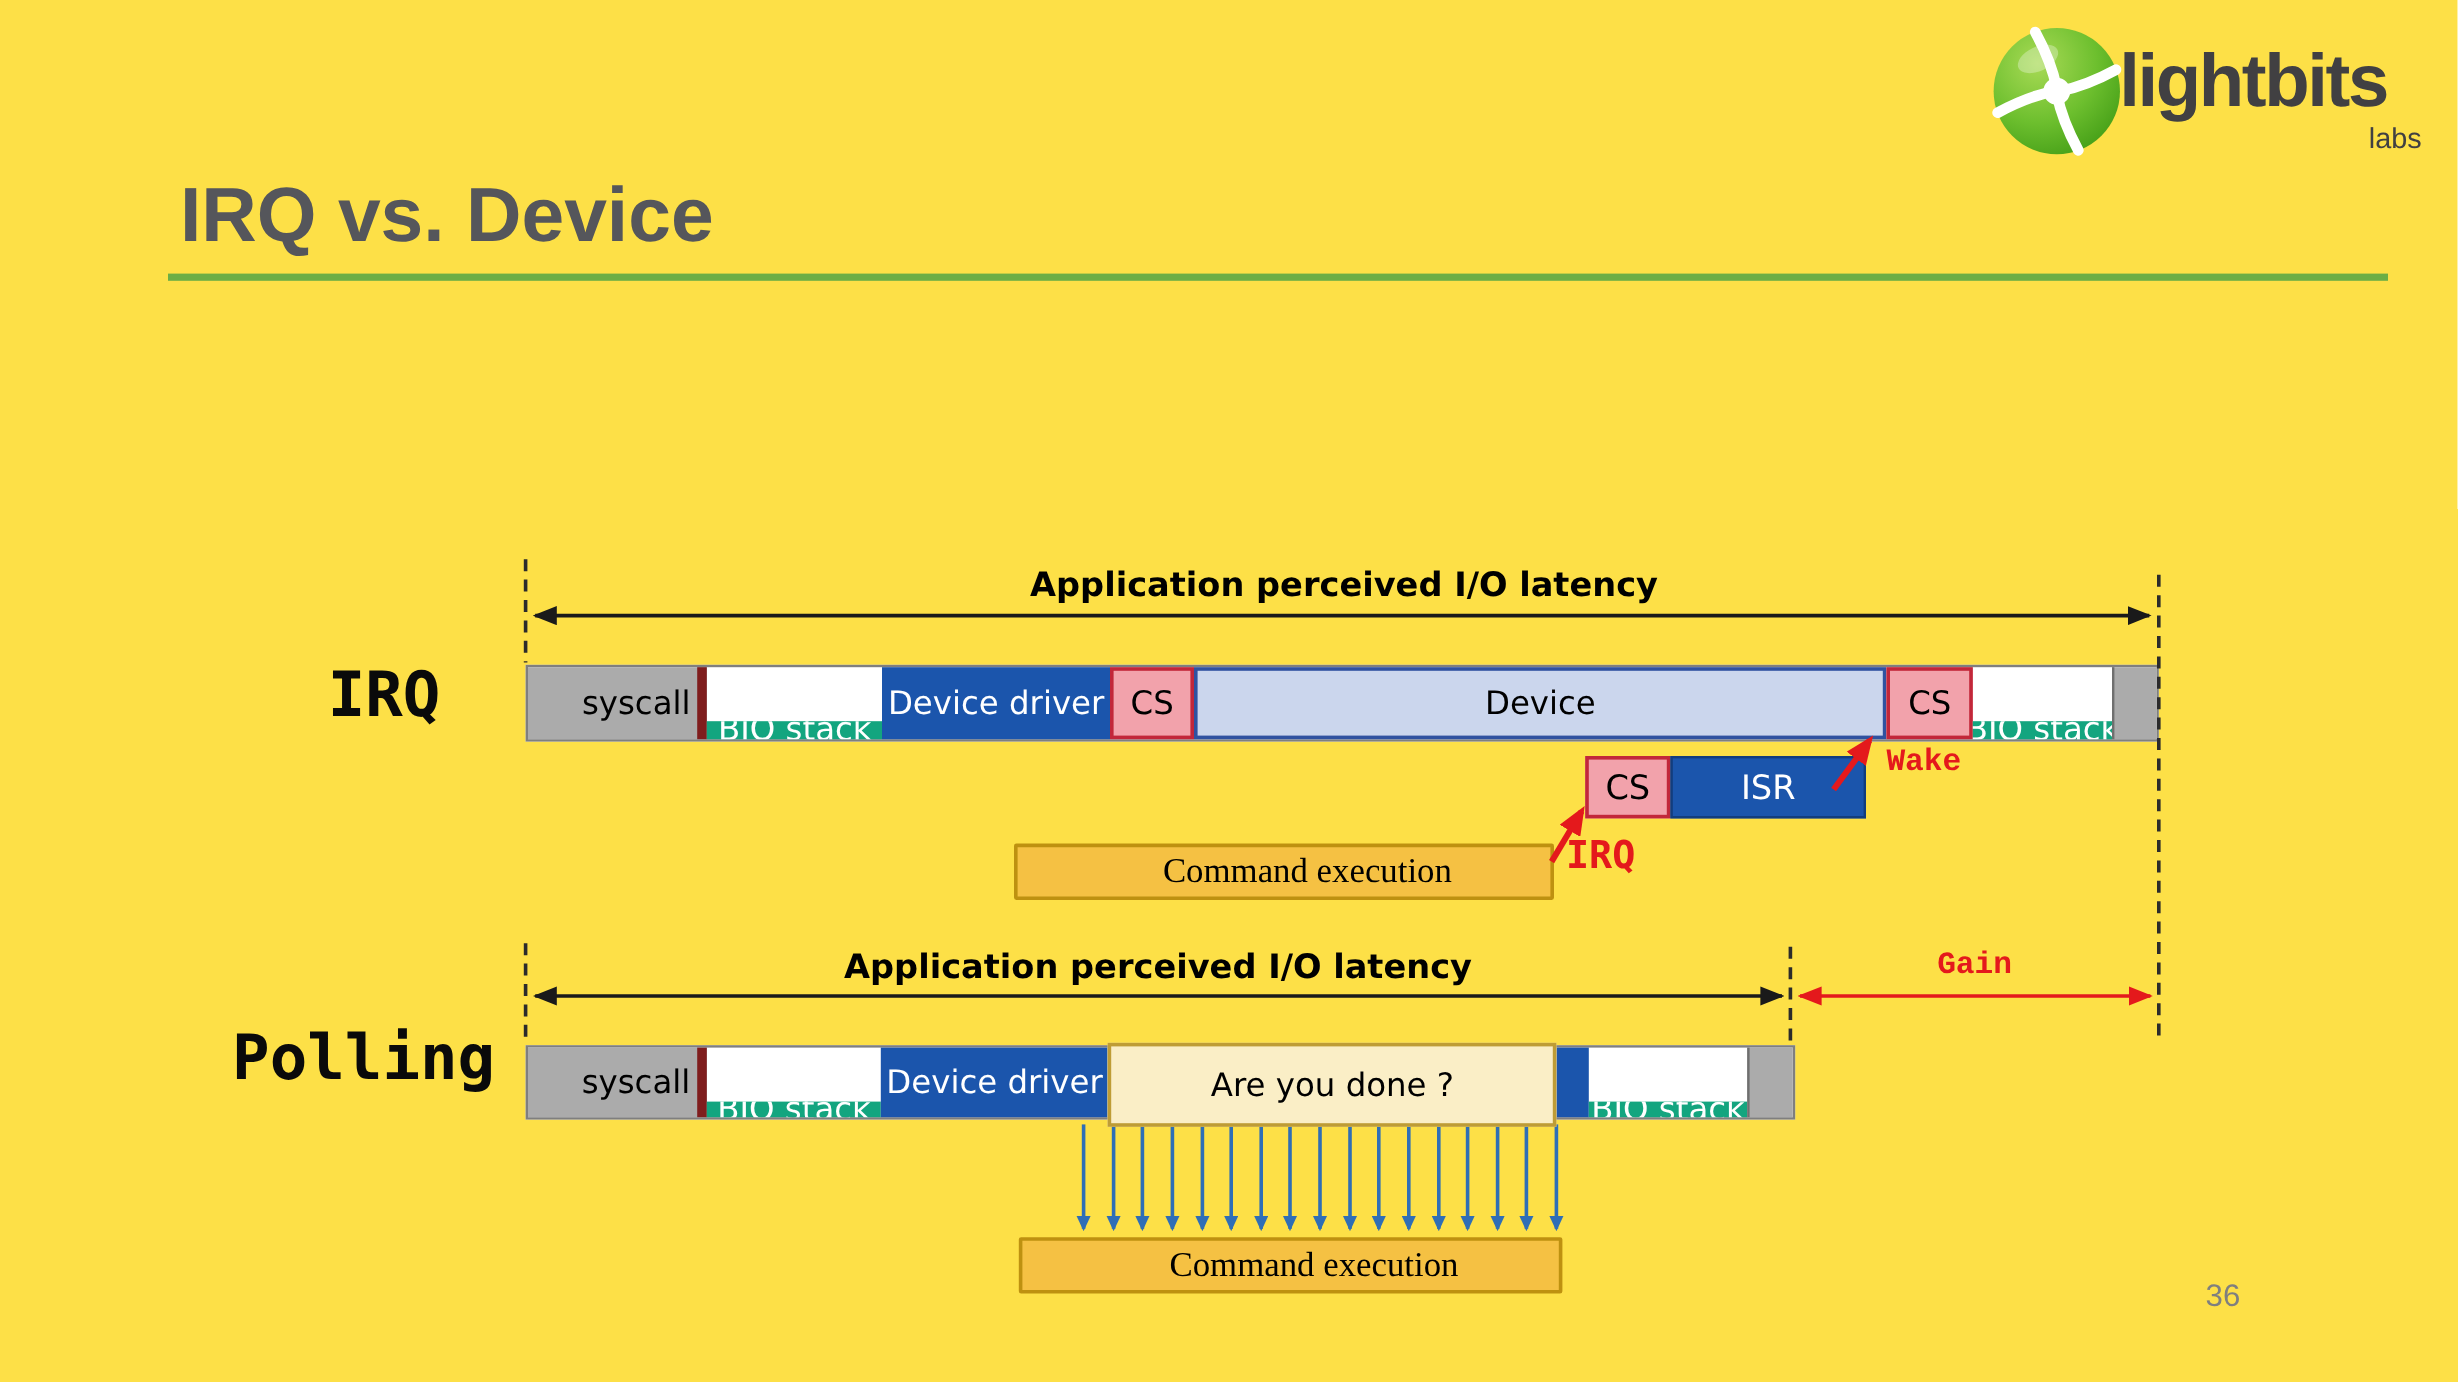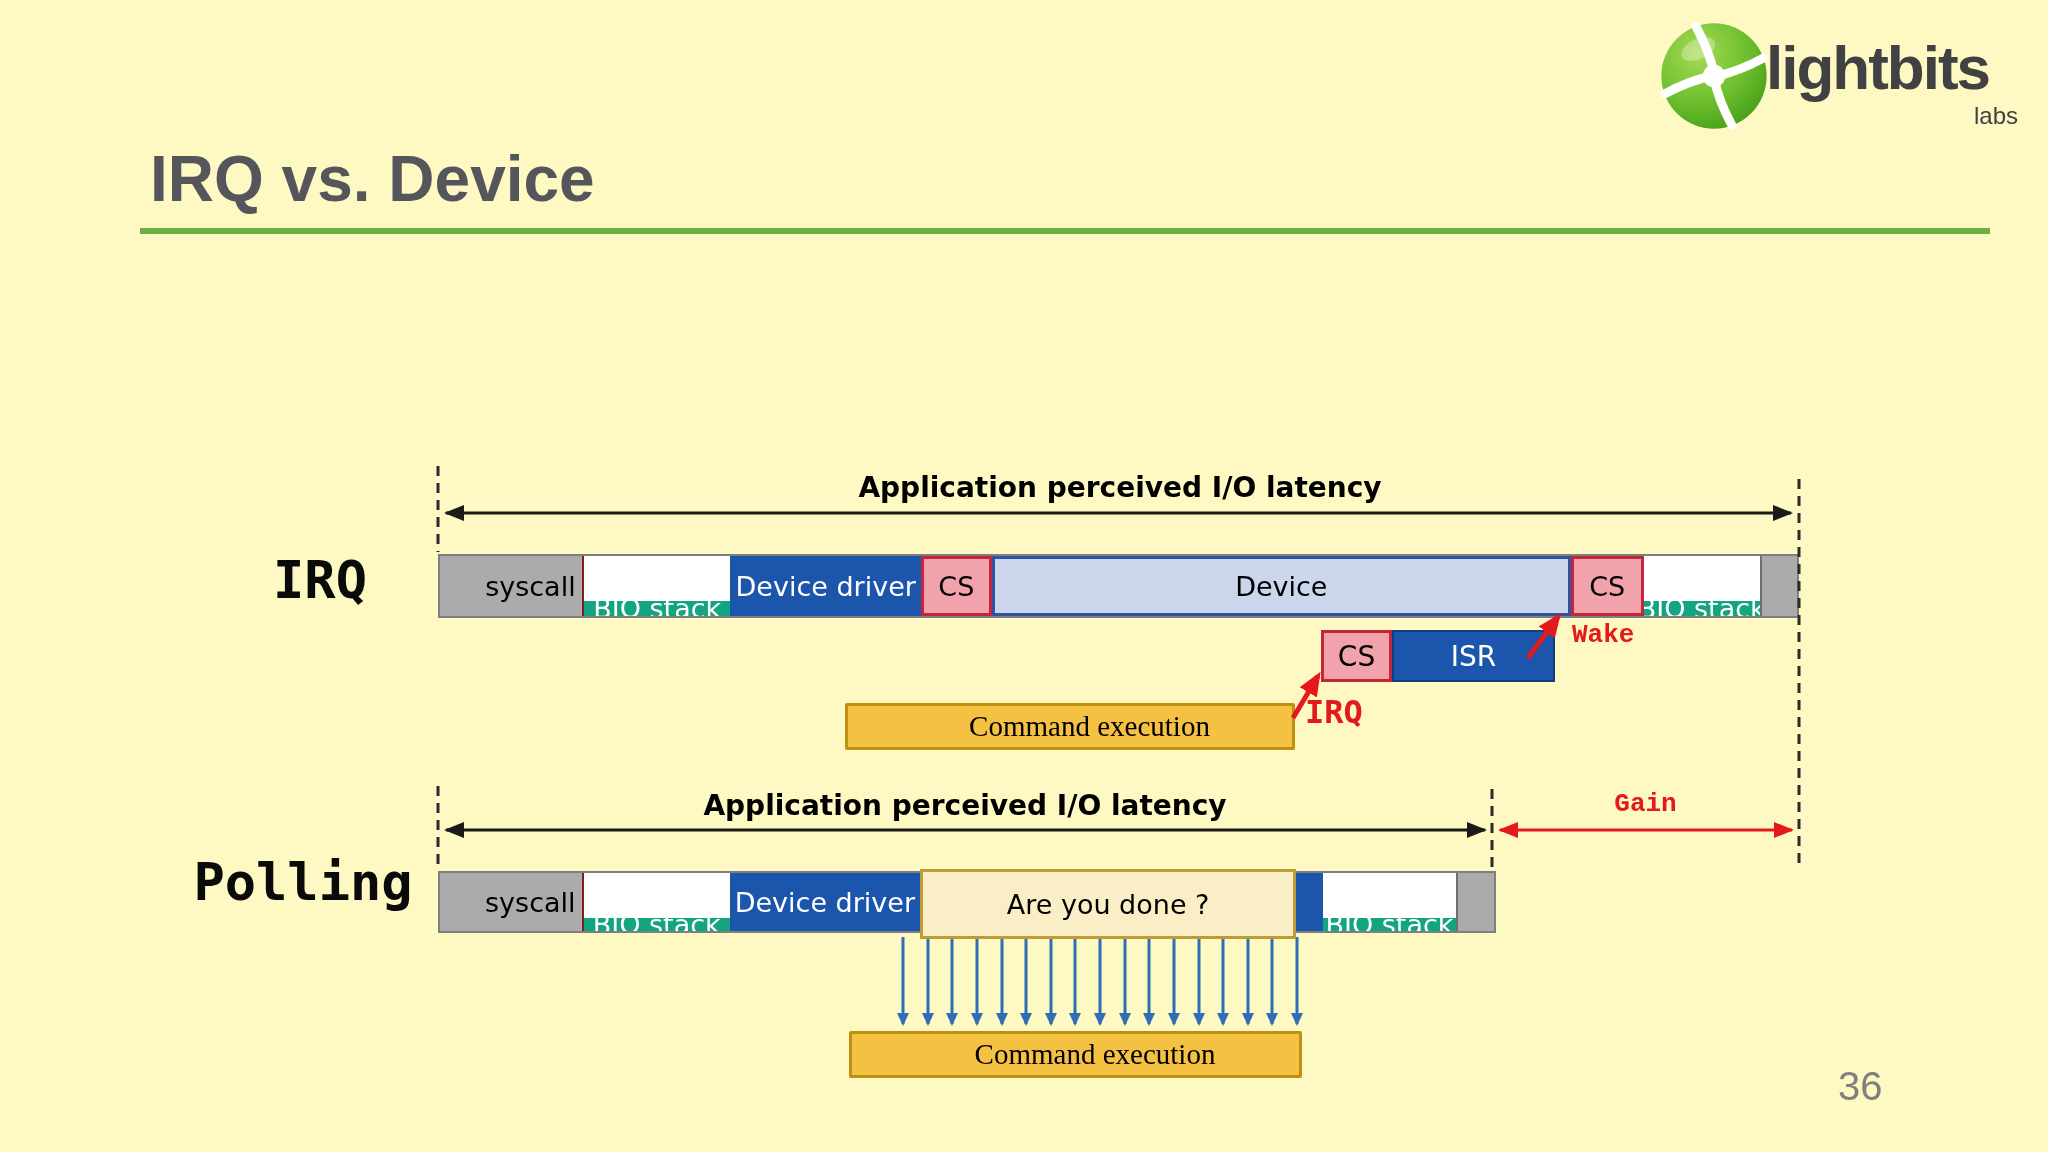--- a/index.html
+++ b/index.html
@@ -1,37 +1,37 @@
 <!DOCTYPE html>
 <html><head>
 <meta charset="utf-8">
 <style>
   html,body{margin:0;padding:0;background:#ffffff;}
-  .slide{position:relative;width:2048px;height:1152px;background:#fef9c3;overflow:hidden;
+  .slide{position:relative;width:2048px;height:1152px;background:#fde047;overflow:hidden;
          font-family:"Liberation Sans",sans-serif;}
 
   
   .title{position:absolute;left:150px;top:142px;font-size:64px;font-weight:bold;color:#55565B;}
   .title-rule{position:absolute;left:140px;top:228px;width:1850px;height:6px;background:#6CAE45;}
 
   .logo{position:absolute;left:1650px;top:10px;width:400px;height:145px;}
   .logo-orb{position:absolute;left:8px;top:6px;width:112px;height:120px;}
   .logo-word{position:absolute;left:116px;top:22px;font-size:62px;font-weight:bold;color:#414042;letter-spacing:-2px;}
   .logo-sub{position:absolute;left:324px;top:92px;font-size:24px;color:#414042;}
 
   
   .bullet{position:absolute;left:146px;top:312px;display:flex;gap:38px;}
   .bullet-dot{flex:0 0 auto;width:17px;height:17px;border-radius:50%;background:#000;margin-top:22px;}
   .bullet-text{width:1500px;font-size:44px;line-height:1.17;color:#000;}
 
   
   .bar{position:absolute;display:flex;box-sizing:border-box;border:2px solid #7F7F7F;background:#fff;}
   .seg{box-sizing:border-box;display:flex;align-items:center;justify-content:center;
        font-family:"DejaVu Sans",sans-serif;font-size:27px;white-space:nowrap;overflow:hidden;}
-  .seg-gray {background:#ABABAB;color:#000;border-right:2px solid #7f1d1d;padding-left:39px;}
+  .seg-gray {background:#ABABAB;color:#000;border-right:8px solid #7f1d1d;padding-left:39px;}
   .seg-green{background:#13A57F;color:#fff;margin-top:45px;}
   .seg-blue {background:#1B55AC;color:#fff;}
   .seg-cs   {background:#F2A2AB;color:#000;border:3px solid #C2273A;}
   .seg-sleep{background:#CBD6ED;color:#000;border:3px solid #3052A0;}
   .seg-cream{background:#FAEEC6;color:#000;border:3px solid #BE9C35;height:70px;margin-top:-4px;z-index:2;}
   .seg-endcap{background:#ABABAB;border-left:2px solid #6F6F6F;}
 
   .row-label{position:absolute;font-family:"DejaVu Sans Mono",monospace;font-weight:bold;
              font-size:52px;color:#0a0a0a;text-align:center;}
   .lat-label{position:absolute;font-family:"DejaVu Sans",sans-serif;font-weight:bold;
@@ -45,21 +45,21 @@
           font-family:"DejaVu Sans",sans-serif;font-size:28px;}
   .cs-mid{background:#F2A2AB;border:3px solid #C2273A;color:#000;}
   .isr-box{background:#1B55AC;border:2px solid #123D7E;color:#fff;}
 
   .cmdbox{position:absolute;box-sizing:border-box;background:#F5C143;border:3px solid #BE9110;
           display:flex;align-items:center;justify-content:center;
           font-family:Liberation Serif, serif;font-size:29px;color:#000;border-radius:2px;padding-left:39px;}
 
   .arrows-overlay{position:absolute;left:0;top:0;width:2048px;height:1152px;pointer-events:none;}
 
-  .page-num{position:absolute;left:1838px;top:1064px;font-size:40px;color:#7F7F7F;}
+  .page-num{position:absolute;left:1838px;top:1064px;font-size:26px;color:#7F7F7F;}
 </style>
 </head>
 <body>
 
 <div class="slide">
 
   <div class="logo">
     <svg class="logo-orb" viewBox="0 0 100 100">
       <defs>
         <radialGradient id="orbG" cx="35%" cy="28%" r="85%">

